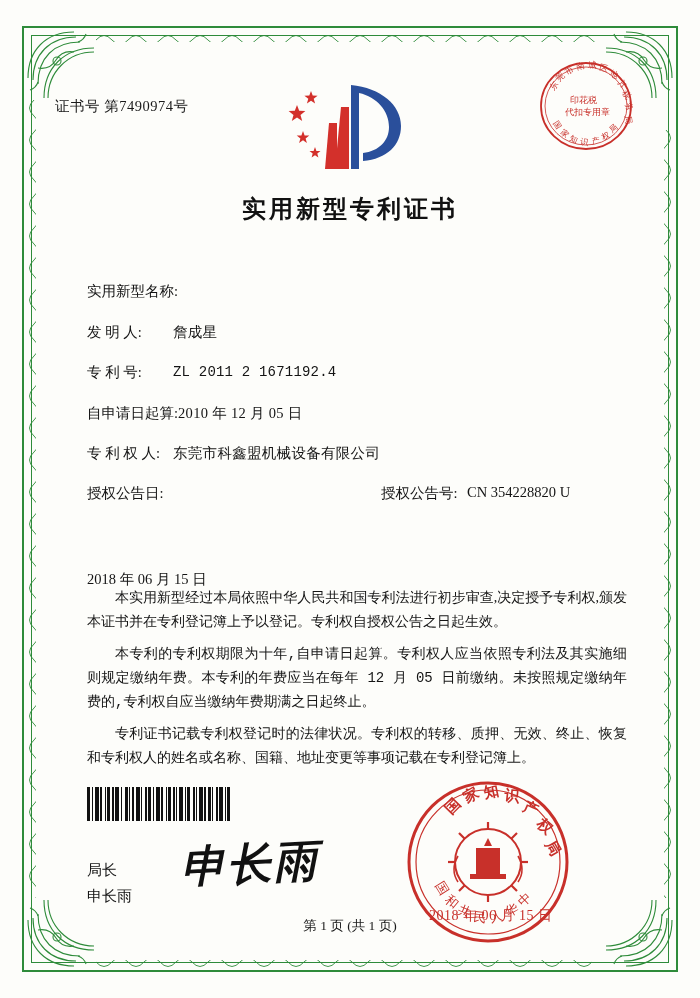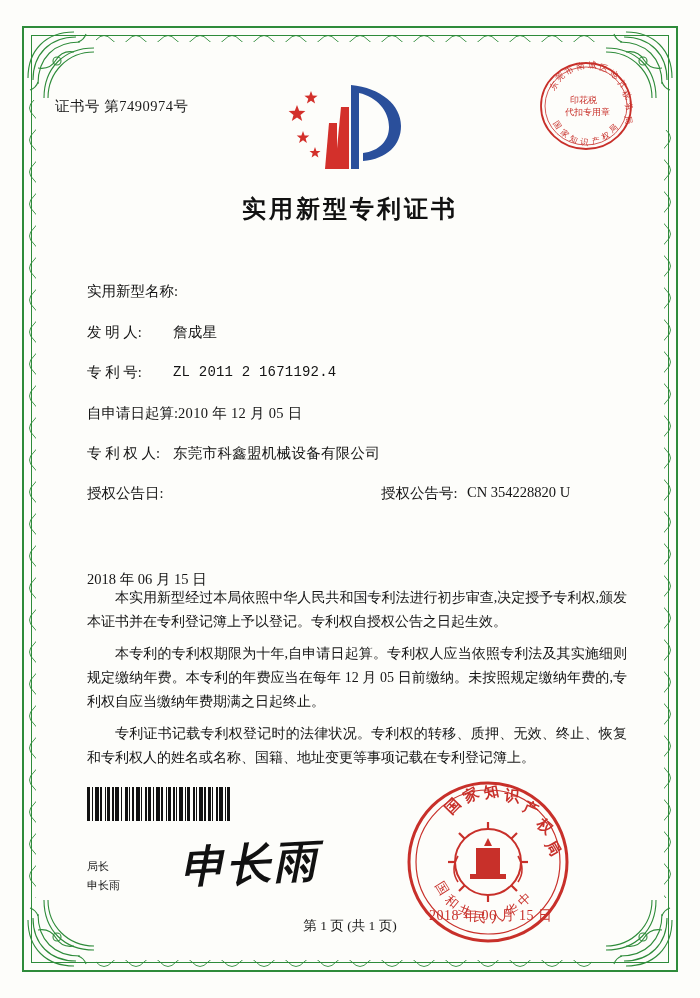--- a/index.html
+++ b/index.html
@@ -162,20 +162,21 @@
     color: #141414;
     line-height: 1.72;
     text-align: justify;
   }
   .paras p {
     margin: 0 0 2px 0;
     text-indent: 28px;
   }
   .paras p.gap {
     margin-top: 8px;
+    font-family: Liberation Mono, monospace;
   }
 
   
   .barcode {
     position: absolute;
     left: 56px;
     top: 752px;
     width: 186px;
     height: 34px;
     display: flex;
@@ -186,21 +187,21 @@
     display: block;
     background: #111;
     height: 100%;
   }
 
   
   .sig-label {
     position: absolute;
     left: 56px;
     top: 822px;
-    font-size: 11px;
+    font-size: 15px;
     line-height: 1.75;
     color: #141414;
   }
   .sig-script {
     position: absolute;
     left: 150px;
     top: 800px;
     font-size: 44px;
     color: #111;
     font-family: "DejaVu Serif", serif;

